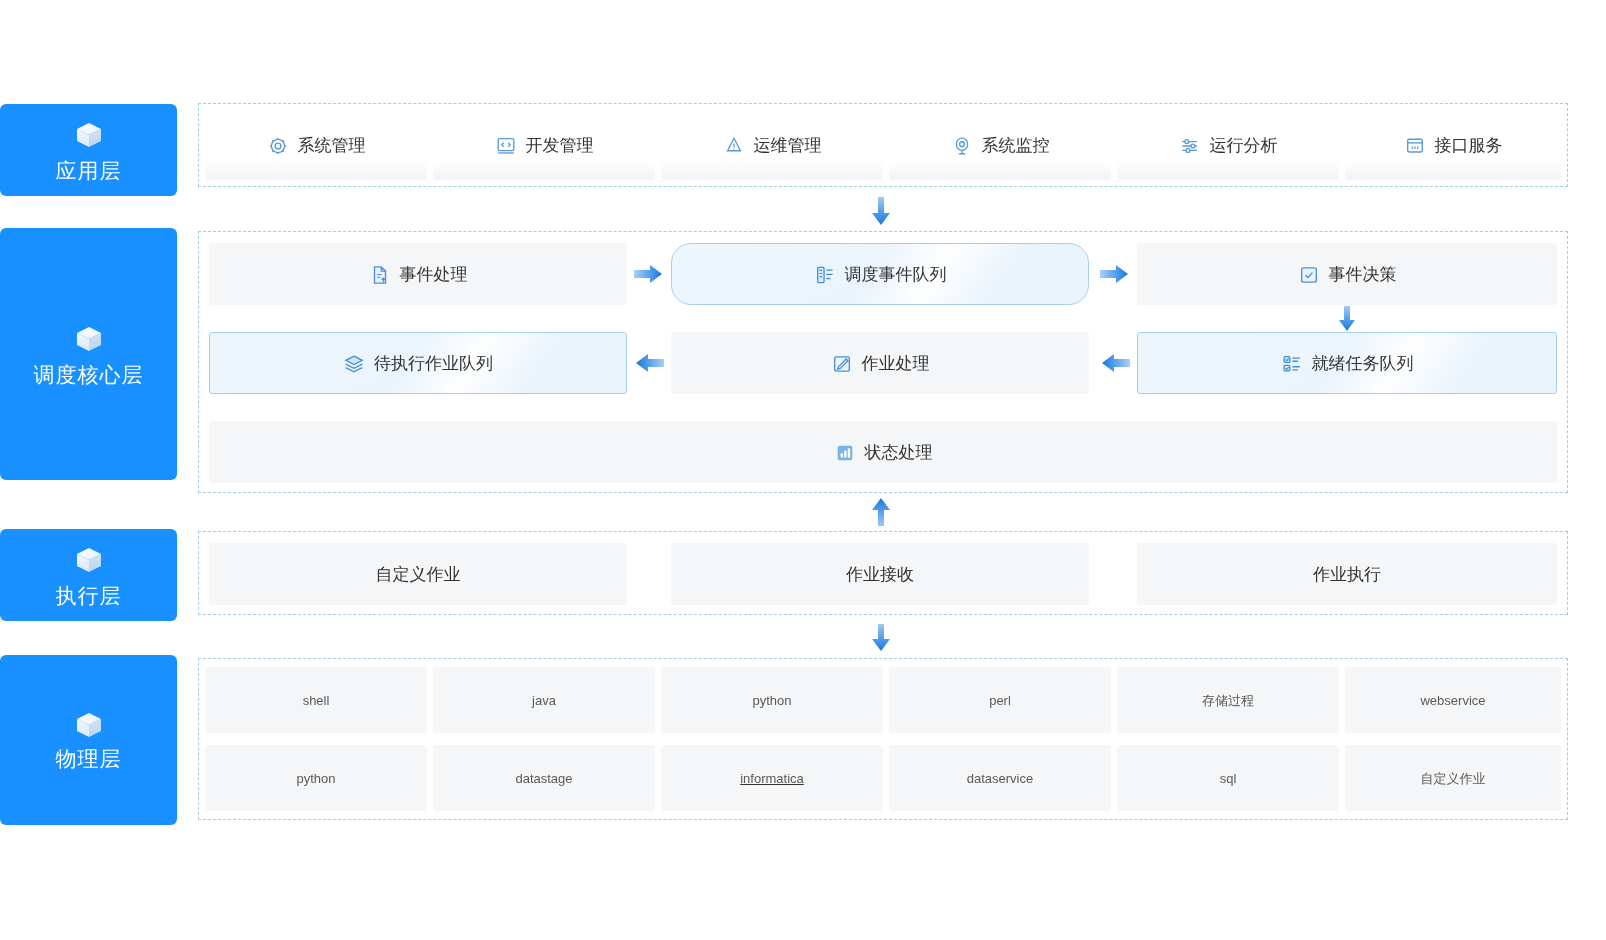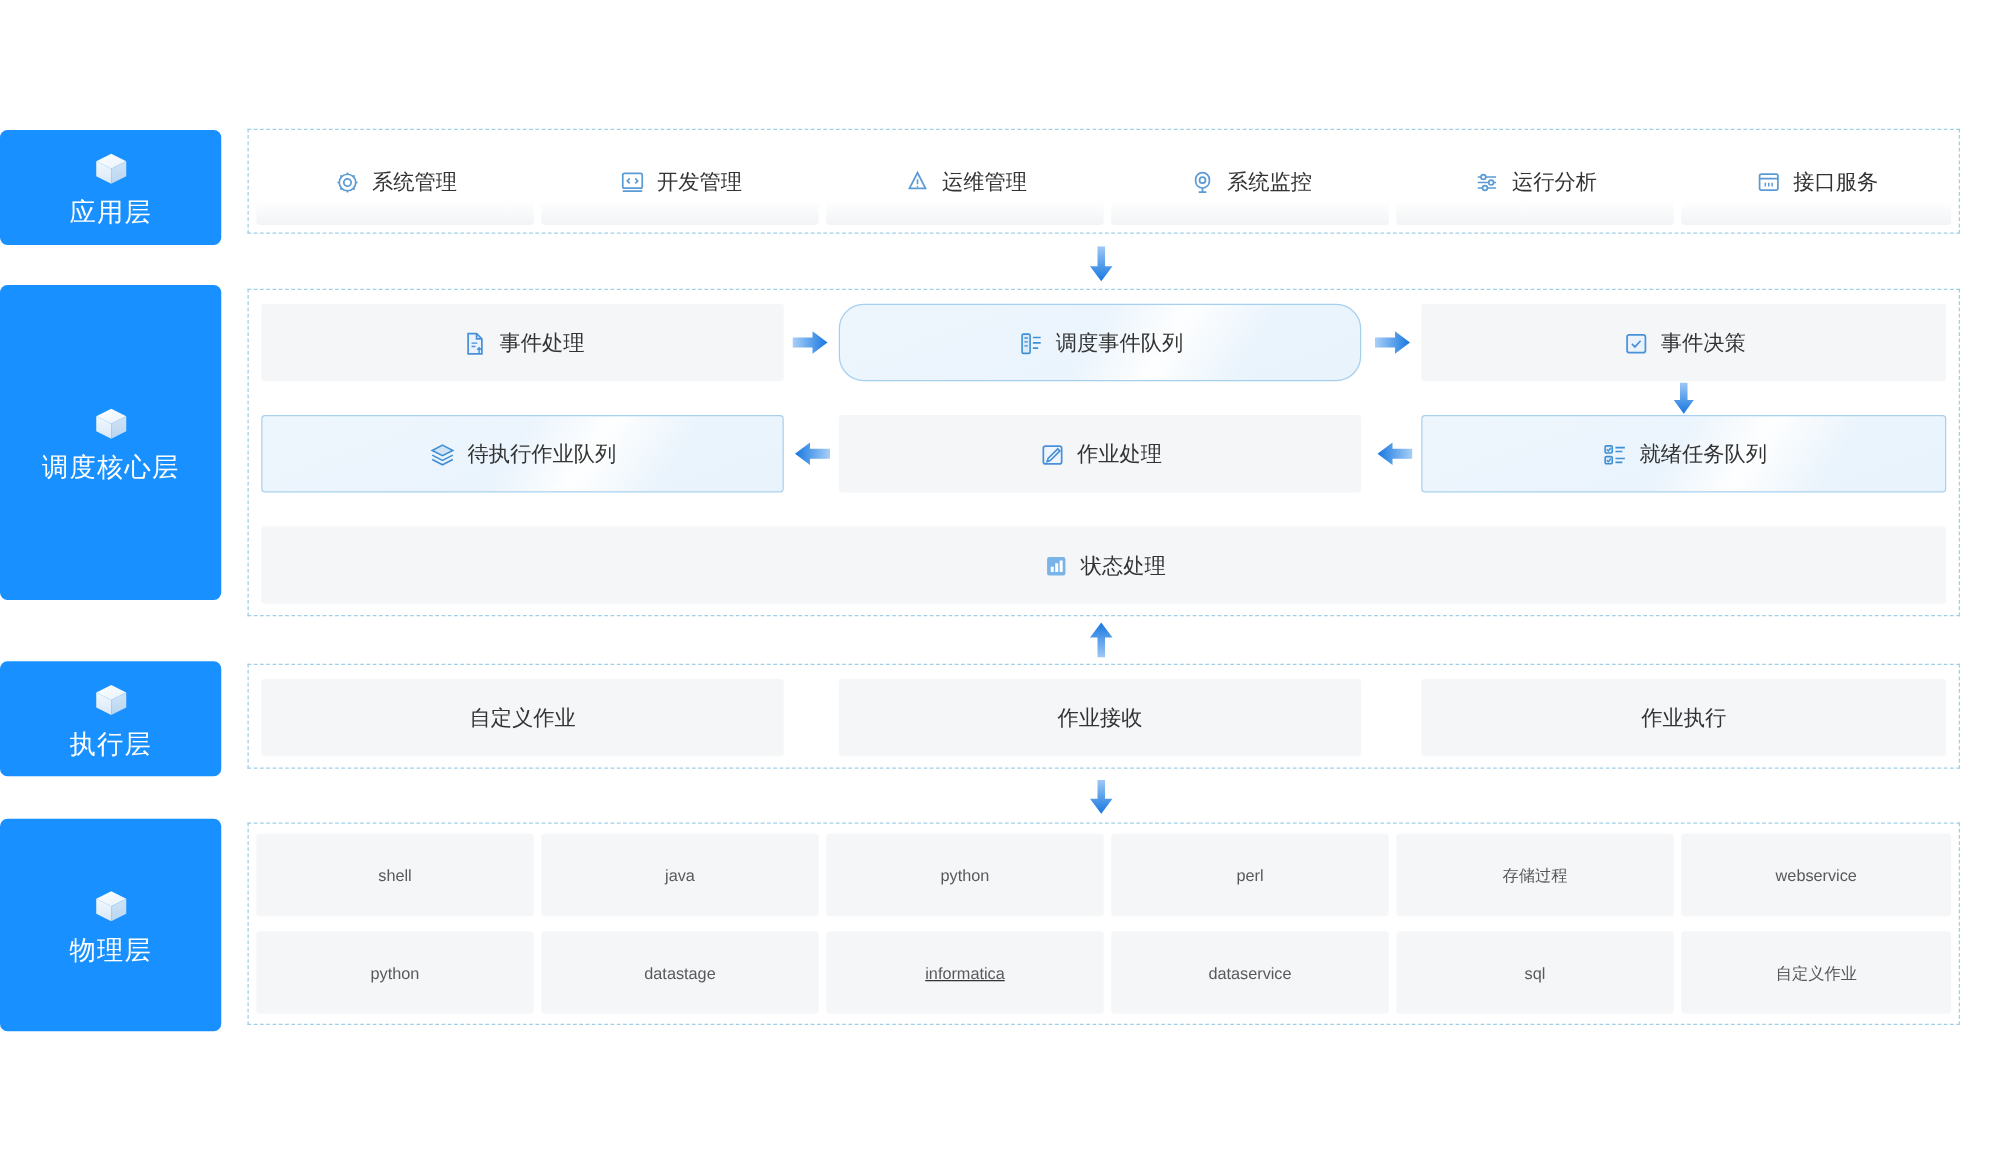--- a/index.html
+++ b/index.html
@@ -154,21 +154,21 @@
     <span class="cube-icon">
       <svg viewBox="0 0 34 30" width="34" height="30">
         <polygon points="17,3 29,9 17,15 5,9" fill="url(#cubeTopG)"></polygon>
         <polygon points="5,9 17,15 17,27 5,21" fill="url(#cubeLeftG)"></polygon>
         <polygon points="29,9 29,21 17,27 17,15" fill="url(#cubeRightG)"></polygon>
       </svg>
     </span>
     <span class="badge-label">执行层</span>
   </div>
 
-  <div class="layer-badge" style="top:655px; height:170px;">
+  <div class="layer-badge" style="top:655px; height:170px;font-family:Liberation Mono, monospace;">
     <span class="cube-icon">
       <svg viewBox="0 0 34 30" width="34" height="30">
         <polygon points="17,3 29,9 17,15 5,9" fill="url(#cubeTopG)"></polygon>
         <polygon points="5,9 17,15 17,27 5,21" fill="url(#cubeLeftG)"></polygon>
         <polygon points="29,9 29,21 17,27 17,15" fill="url(#cubeRightG)"></polygon>
       </svg>
     </span>
     <span class="badge-label">物理层</span>
   </div>
 

